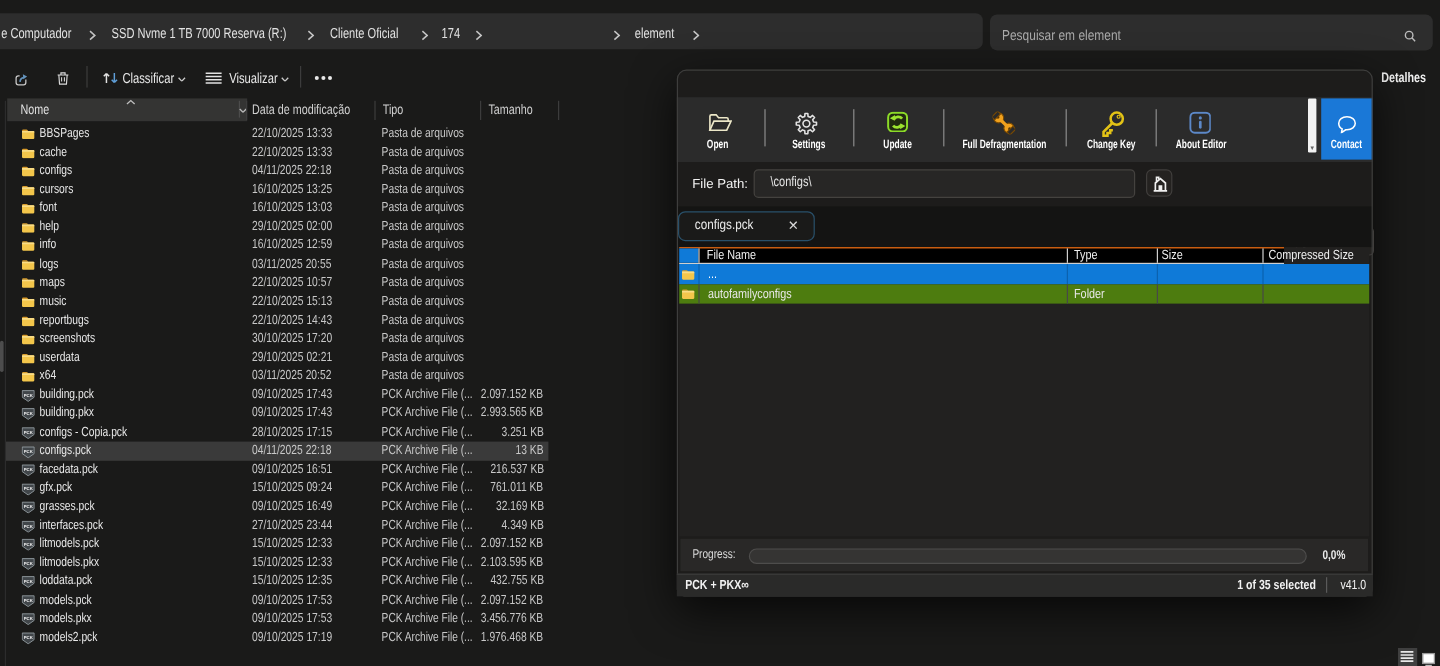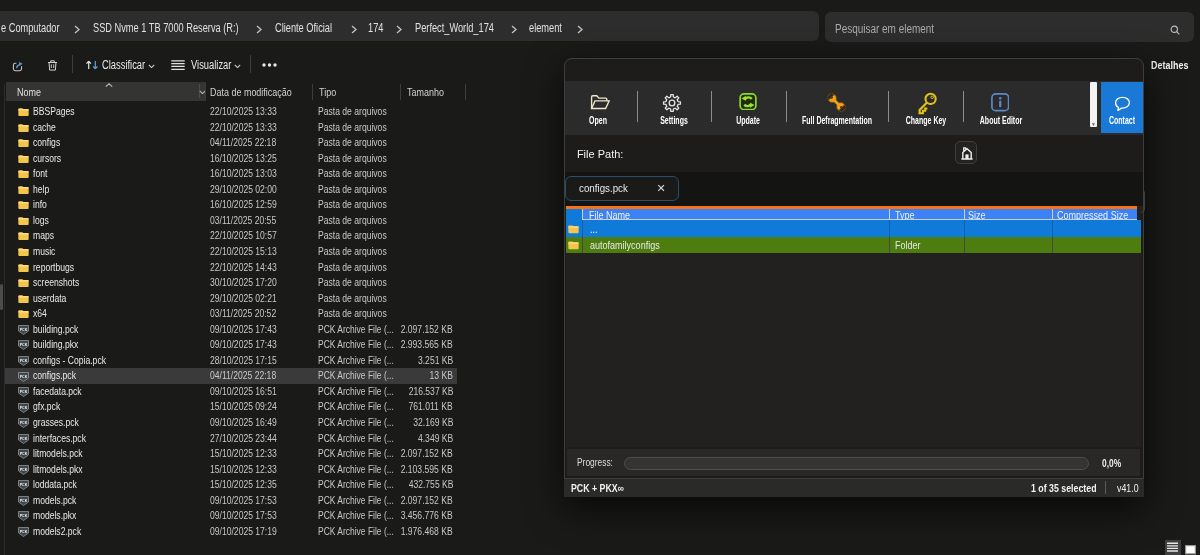--- a/index.html
+++ b/index.html
@@ -71,22 +71,22 @@
 #searchfiles .t i { transform:scaleX(1); }
 
 #tabrow { position:absolute; left:0; top:114px; width:580px; height:33.8px; background:#141413; }
 #tab1 { position:absolute; left:1px; top:3.5px; width:114px; height:25.5px; background:#1a1a19;
   border:1px solid #29506a; border-radius:6px; }
 #tab1 .t { position:absolute; left:13px; top:5px; color:#eaeaea; font-size:11.5px; }
 #tab1 .t i { transform:scaleX(0.85); }
 #tab1 .x { position:absolute; left:91px; top:5px; color:#d8d8d8; font-size:11px; font-weight:400; }
 
 #tbl { position:absolute; left:2.3px; top:147.8px; width:575.7px; height:241.7px; background:#222120; }
-#tblhdr { position:absolute; left:0; top:0; width:571px; height:14.4px; background:#3b82f6;
-  border-top:3px solid #f97316; border-bottom:1px solid #cfcfcf; }
+#tblhdr { position:absolute; left:0; top:0; width:504px; height:14.4px; background:#000000;
+  border-top:1px solid #f97316; border-bottom:1px solid #cfcfcf; }
 .thx { position:absolute; top:0.5px; font-size:11px; color:#f0f0f0; white-space:nowrap; }
 .thx i { transform:scaleX(0.82); }
 #cbx { position:absolute; left:0.5px; top:0.3px; width:15.7px; height:11.8px; background:#0f7ad8; }
 .trow { position:absolute; left:0; width:575.7px; }
 .trow span { position:absolute; font-size:11px; color:#e8e8e8; white-space:nowrap; }
 .trow span i { transform:scaleX(0.82); }
 .tcolsep { position:absolute; width:1px; top:0; }
 
 #progpanel { position:absolute; left:3.5px; top:391px; width:573px; height:27px; background:#292827; }
 #proglbl { position:absolute; left:13.4px; top:398px; color:#dcdcdc; font-size:10.5px; }
@@ -119,21 +119,20 @@
       <path d="M1 1 L5 4.5 L1 8" fill="none" stroke="#c4c4c4" stroke-width="1.3"></path>
     </svg>
   <span class="bc" style="left:305px"><i>Cliente Oficial</i></span>
     <svg class="abs" style="left:381px;top:13.5px" width="6" height="9" viewBox="0 0 6 9">
       <path d="M1 1 L5 4.5 L1 8" fill="none" stroke="#c4c4c4" stroke-width="1.3"></path>
     </svg>
   <span class="bc" style="left:398px"><i>174</i></span>
     <svg class="abs" style="left:426px;top:13.5px" width="6" height="9" viewBox="0 0 6 9">
       <path d="M1 1 L5 4.5 L1 8" fill="none" stroke="#c4c4c4" stroke-width="1.3"></path>
     </svg>
-  <span class="bc" style="left:445px"><i>Perfect_World_174</i></span>
     <svg class="abs" style="left:540.5px;top:13.5px" width="6" height="9" viewBox="0 0 6 9">
       <path d="M1 1 L5 4.5 L1 8" fill="none" stroke="#c4c4c4" stroke-width="1.3"></path>
     </svg>
   <span class="bc" style="left:559px"><i>element</i></span>
     <svg class="abs" style="left:607.3px;top:13.5px" width="6" height="9" viewBox="0 0 6 9">
       <path d="M1 1 L5 4.5 L1 8" fill="none" stroke="#c4c4c4" stroke-width="1.3"></path>
     </svg>
 </div>
 <div id="searchbar">
   <span class="ph"><i>Pesquisar em element</i></span>
@@ -536,20 +535,23 @@
   <div id="tscroll">
       <div style="position:absolute;left:1.2px;bottom:0.5px;font-size:5px;color:#666">▼</div>
     </div>
   <div id="contactbtn"></div>
   <svg class="abs" style="left:548px;top:37.5px" width="21" height="15.5" viewBox="0 0 21 18">
     <path d="M10.5 1.5 C15.2 1.5 18.5 4.3 18.5 7.8 C18.5 11.3 15.2 14.1 10.5 14.1 L9.2 14.1 L5.2 16.9 L5.8 13.3 C3.4 12.2 2.5 10.2 2.5 7.8 C2.5 4.3 5.8 1.5 10.5 1.5 Z" fill="none" stroke="#fff" stroke-width="1.5"></path>
   </svg>
   <div class="tlbl" style="left:558px;color:#fff"><i>Contact</i></div>
 
   <span id="fplbl">File Path:</span>
+  <div id="fpinput">
+      <span class="t"><i>\configs\</i></span>
+    </div>
   <div id="homebtn">
     <svg style="position:absolute;left:4px;top:3px" width="14" height="15" viewBox="0 0 15 16">
       <path d="M1.5 15 L13.5 15 M3 15 L3 8 L7.5 4 L12 8 L12 15" fill="none" stroke="#f0f0f0" stroke-width="1.5"></path>
       <rect x="5.8" y="10" width="3.4" height="5" fill="#f0f0f0"></rect>
       <path d="M4 6.6 L4 3 L6 3 L6 4.8" fill="none" stroke="#f0f0f0" stroke-width="1.4"></path>
     </svg>
   </div>
   <div id="searchfiles">
     <svg style="position:absolute;left:8px;top:5px" width="12" height="12" viewBox="0 0 14 14">
       <circle cx="5.6" cy="5.6" r="4.2" fill="#cfc6ba" fill-opacity="0.5" stroke="#d9d0c2" stroke-width="1.2"></circle>

